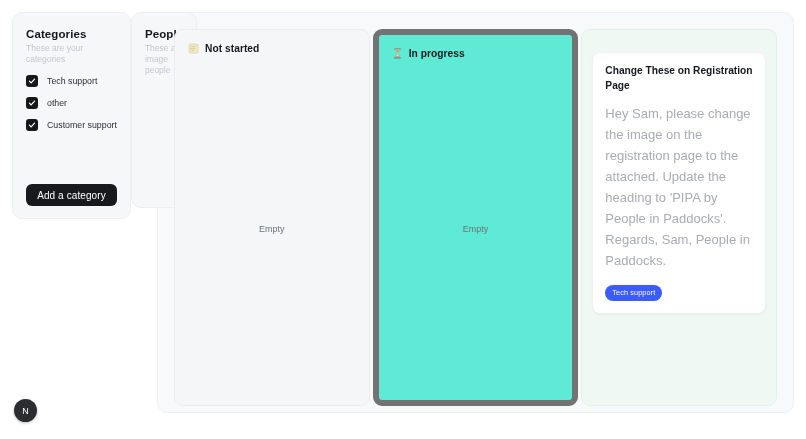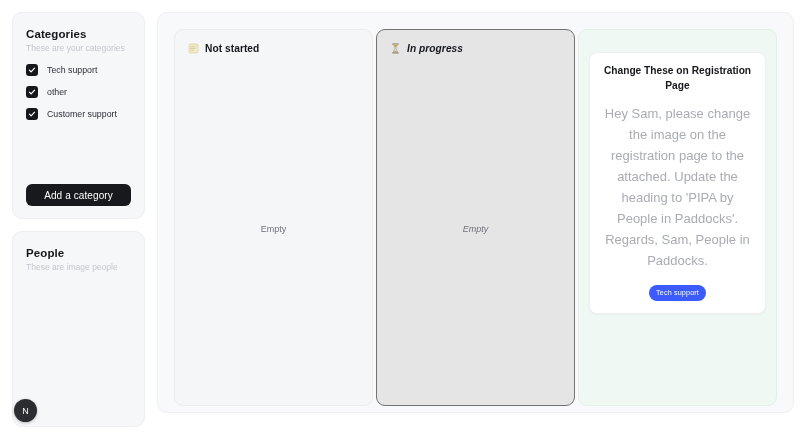--- a/index.html
+++ b/index.html
@@ -25,21 +25,21 @@
     gap: 12px;
     padding: 12px;
     box-sizing: border-box;
   }
 
   
   .sidebar {
     width: 133px;
     flex: 0 0 133px;
     display: flex;
-    flex-direction: column;
+    flex-direction: row;
     position: relative;
     justify-content: space-between;
   }
 
   .panel {
     background: #f6f7f9;
     border: 1px solid #eceef1;
     border-radius: 10px;
     box-sizing: border-box;
     padding: 14px 13px 12px 13px;
@@ -137,35 +137,34 @@
     flex: 1 1 auto;
     background: #f8f9fb;
     border: 1px solid #eef0f3;
     border-radius: 10px;
     box-sizing: border-box;
     padding: 16px 16px 0 16px;
     height: 401px;
     display: flex;
     gap: 3px;
     align-items: flex-start;
-    text-align: center;
   }
 
   .column {
     flex: 1 1 0;
     border-radius: 9px;
     box-sizing: border-box;
     height: 377px;
     padding: 12px 10px;
     position: relative;
     display: flex;
     flex-direction: column;
   }
   .col-notstarted { background: #f5f6f7; border: 1px solid #ebedef; }
-  .col-inprogress { background: #e5e5e5; border: 1px solid #737373; font-style: italic; }
+  .col-inprogress { background: #5eead4; border: 6px solid #737373; }
   .col-completed  { background: #eff8f2; border: 1px solid #e2f1e7; }
 
   .col-header {
     display: flex;
     align-items: center;
     gap: 6px;
     margin: 1px 0 0 3px;
   }
   .col-icon {
     width: 11px;

